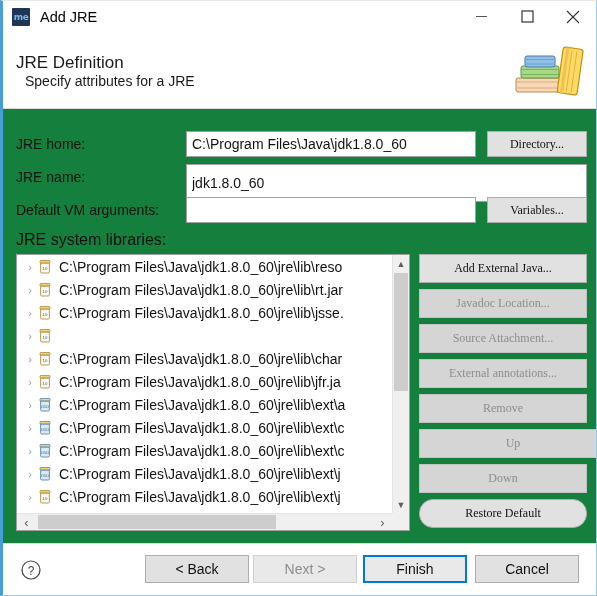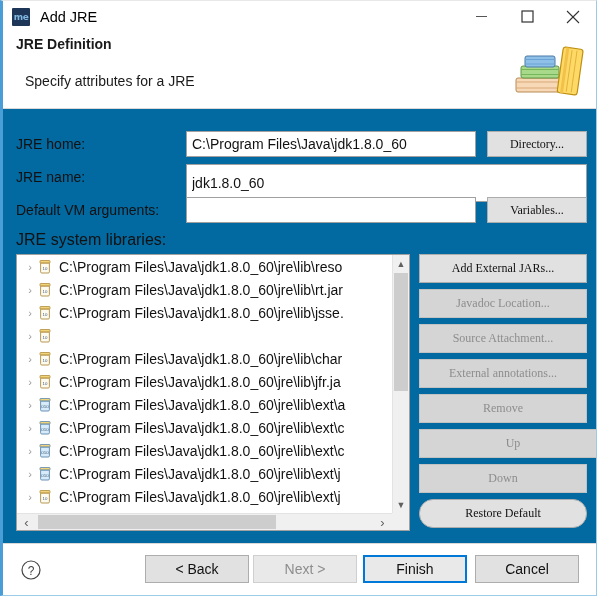--- a/index.html
+++ b/index.html
@@ -6,21 +6,21 @@
   html, body {
     margin: 0; padding: 0;
     width: 597px; height: 596px;
     overflow: hidden;
     font-family: "Liberation Sans", sans-serif;
     background: #ffffff;
   }
   #window {
     position: relative;
     width: 597px; height: 596px;
-    background: #0369a1;
+    background: #15803d;
     border-left: 3px solid #4a9ed8;
     border-right: 1px solid #9ccbe8;
     border-bottom: 1px solid #9ccbe8;
     border-top: 1px solid #e8e8e8;
     overflow: hidden;
   }
 
   
   #titlebar {
     position: absolute; left: 0; top: 0; right: 0; height: 31px;
@@ -49,22 +49,22 @@
   #btn-close { right: 0px; }
   .wbtn svg { display: block; }
 
   
   #header {
     position: absolute; left: 0; top: 31px; right: 0; height: 77px;
     background: #ffffff;
     border-bottom: 1px solid #d9d9d9;
   }
   #header-title {
-    position: absolute; left: 13px; top: 4px;
-    font-size: 14px; font-weight: bold; color: #1a1a1a;
+    position: absolute; left: 13px; top: 21px;
+    font-size: 17px; font-weight: normal; color: #1a1a1a;
   }
   #header-sub {
     position: absolute; left: 22px; top: 41px;
     font-size: 14px; color: #1a1a1a;
   }
   #header-art {
     position: absolute; right: 8px; top: 6px;
     width: 80px; height: 64px;
   }
 
@@ -361,21 +361,21 @@
 
     <div id="hscroll">
       <div class="hbar-arrow" id="hleft">‹</div>
       <div id="hthumb"></div>
       <div class="hbar-arrow" id="hright">›</div>
     </div>
     <div id="corner-box"></div>
   </div>
 
   <div id="side-buttons">
-      <div class="sidebtn" style="left: 416px; top: 253px; width: 168px; height: 29px;">Add External JARs...</div>
+      <div class="sidebtn" style="left: 416px; top: 253px; width: 168px; height: 29px;">Add External Java...</div>
       <div class="sidebtn disabled" style="left: 416px; top: 288px; width: 168px; height: 29px;">Javadoc Location...</div>
       <div class="sidebtn disabled" style="left: 416px; top: 323px; width: 168px; height: 29px;">Source Attachment...</div>
       <div class="sidebtn disabled" style="left: 416px; top: 358px; width: 168px; height: 29px;">External annotations...</div>
       <div class="sidebtn disabled" style="left: 416px; top: 393px; width: 168px; height: 29px;">Remove</div>
       <div class="sidebtn disabled" style="left: 416px; top: 428px; width: 188px; height: 29px;">Up</div>
       <div class="sidebtn disabled" style="left: 416px; top: 463px; width: 168px; height: 29px;">Down</div>
       <div class="sidebtn" style="left: 416px; top: 498px; width: 168px; height: 29px; border-radius: 14px;">Restore Default</div>
     </div>
 
   <div id="footer">

